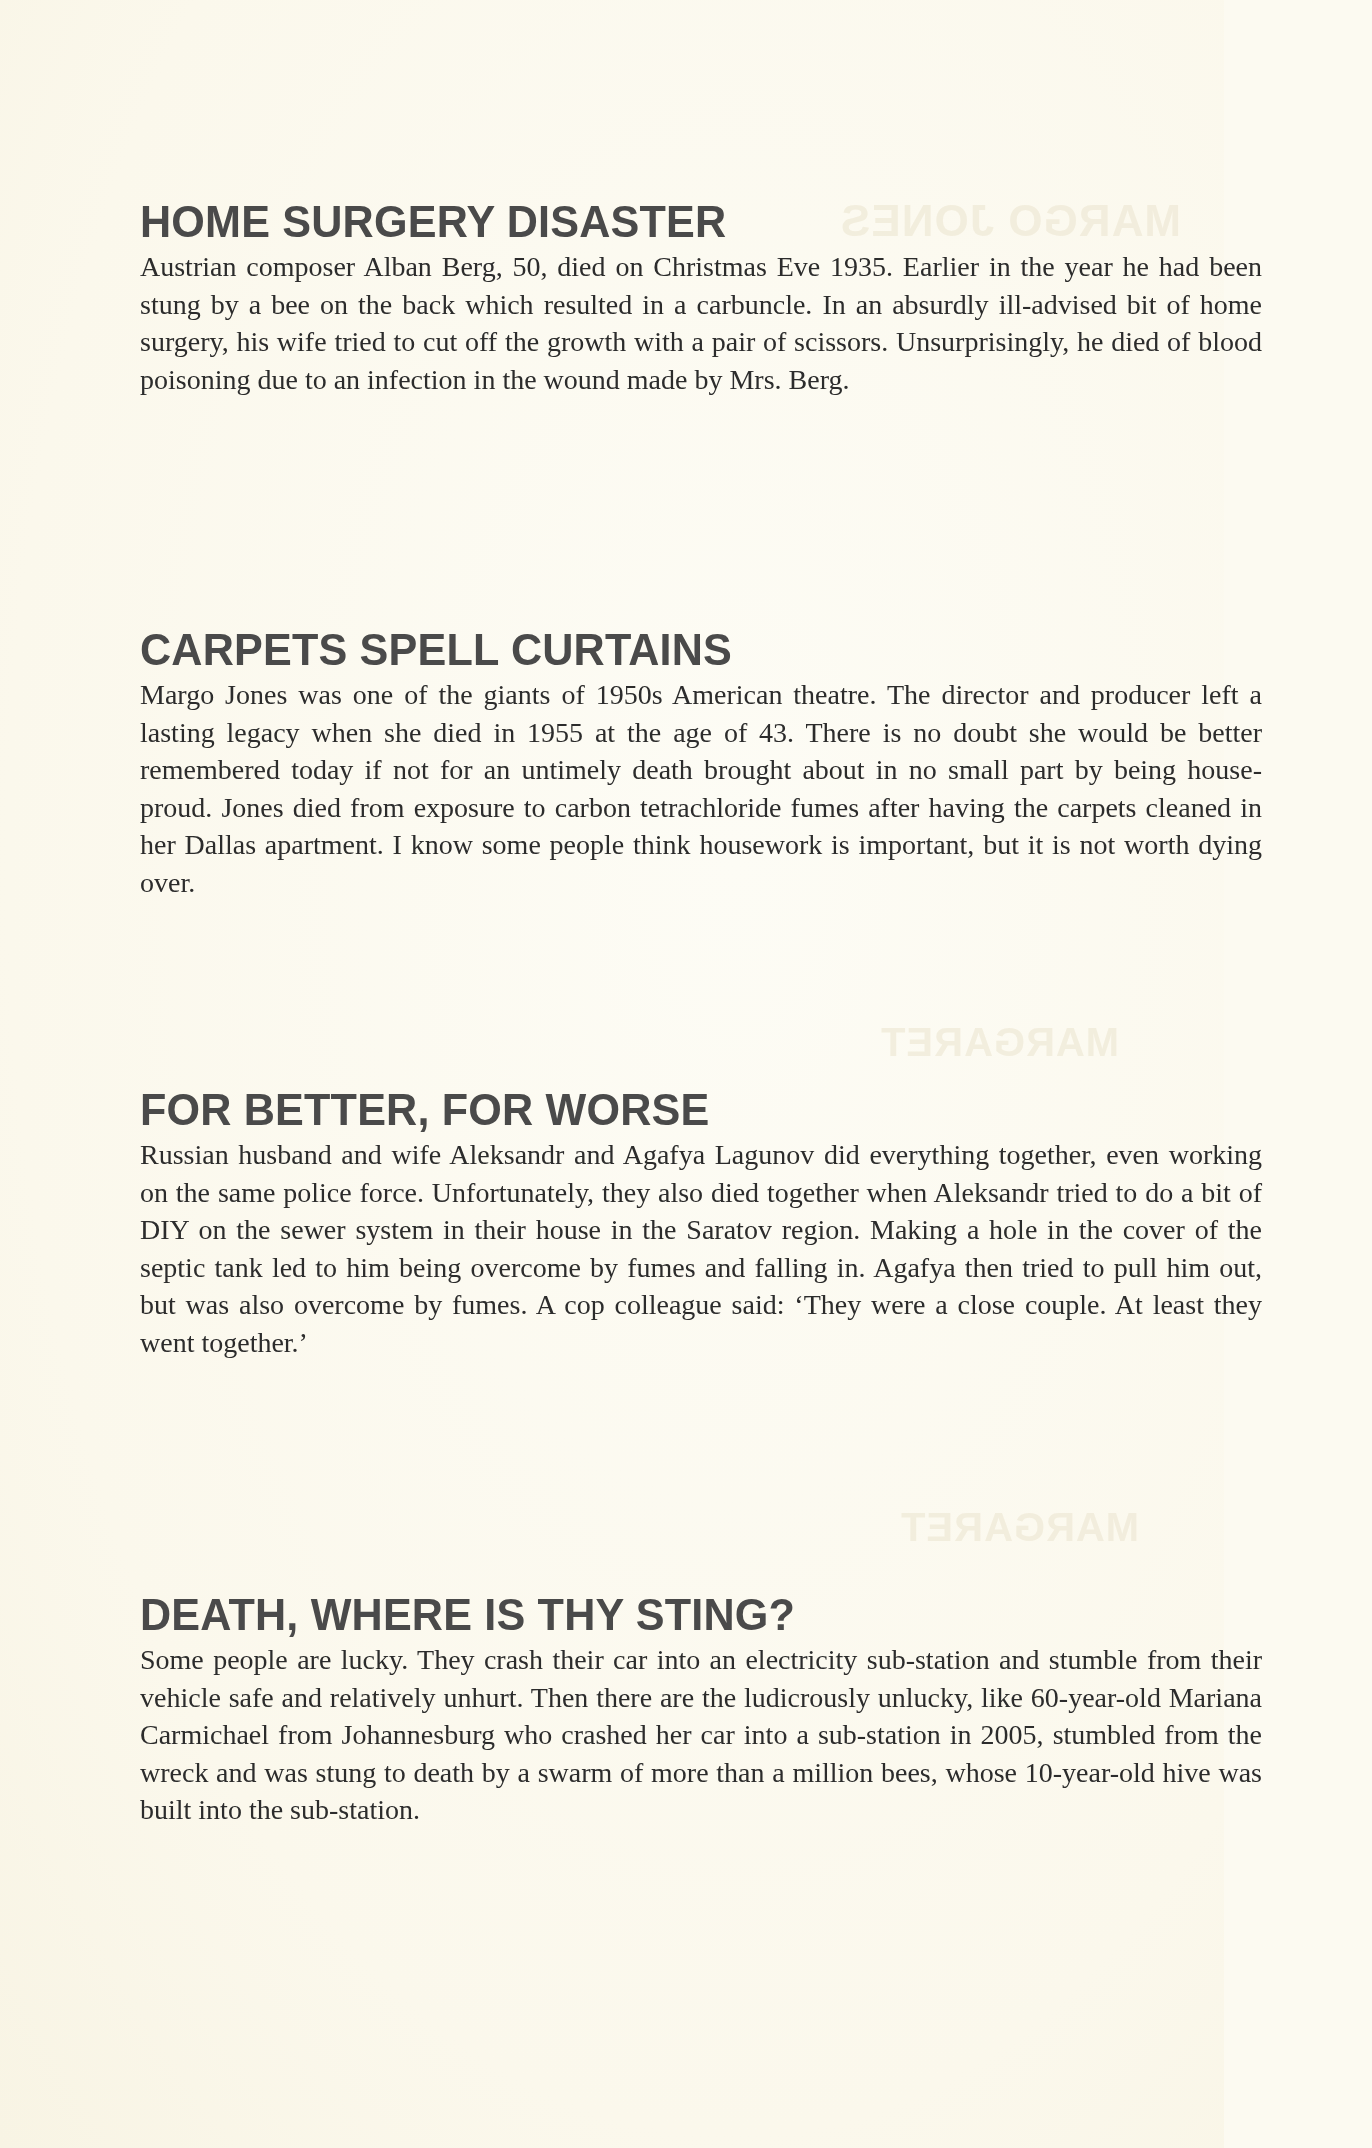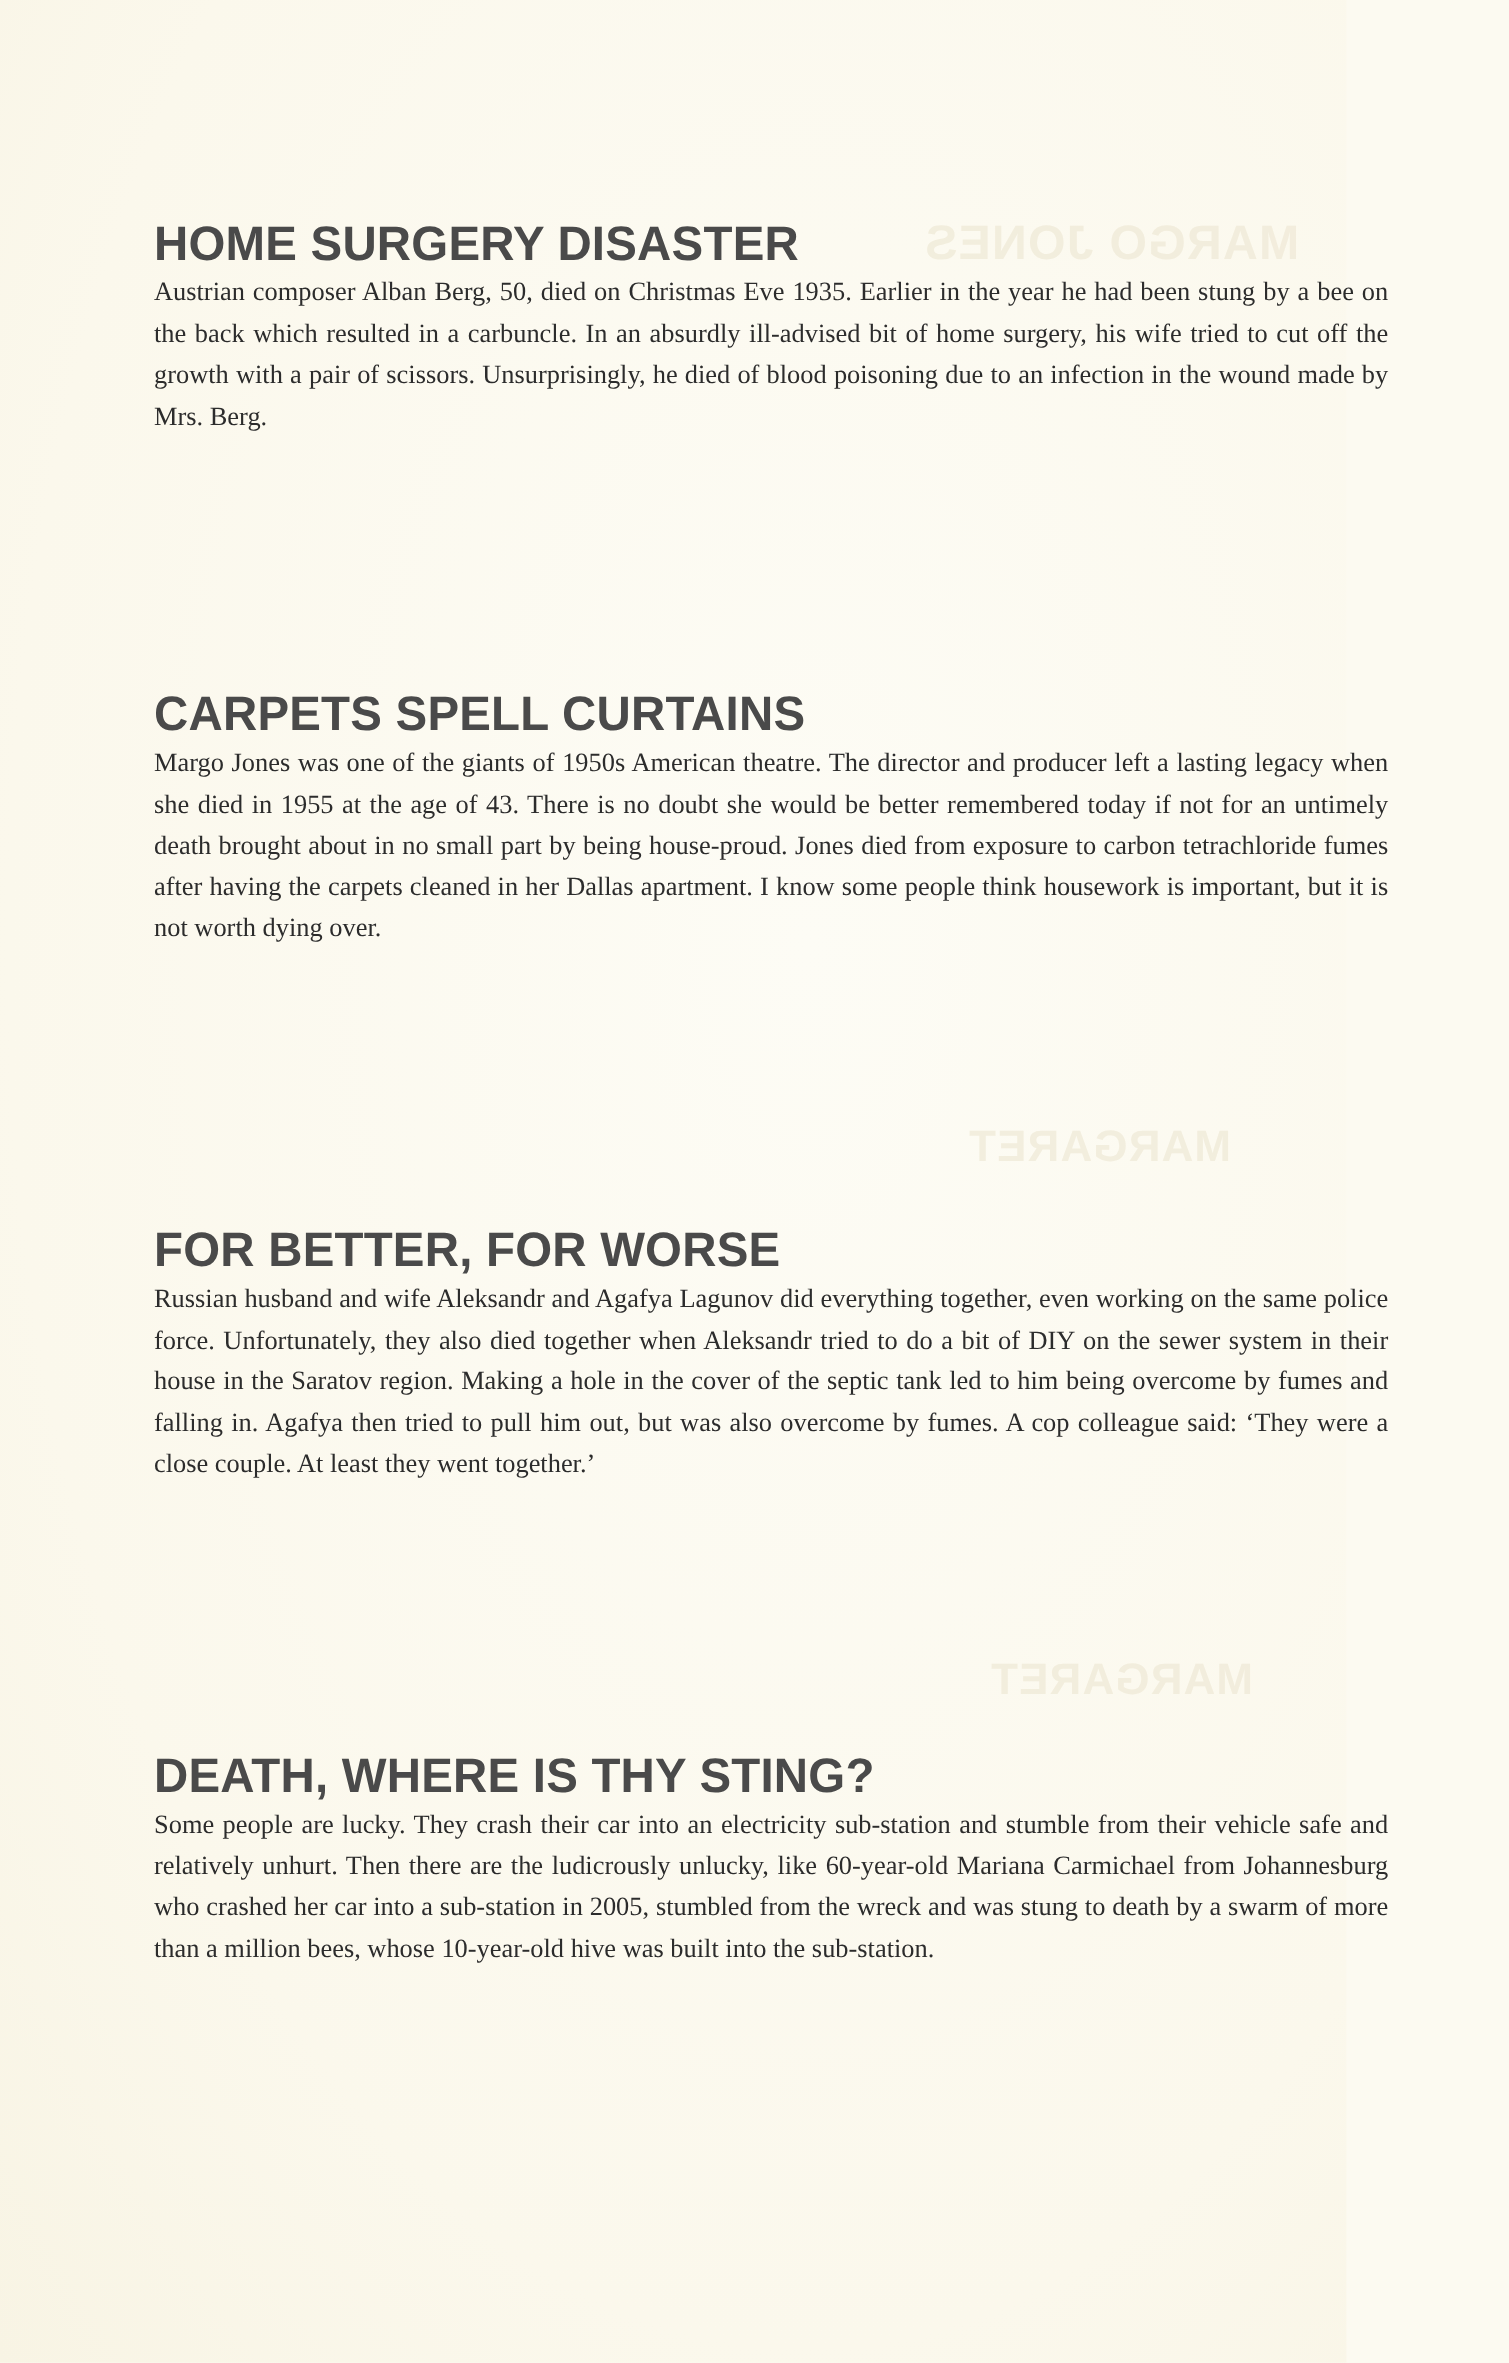--- a/index.html
+++ b/index.html
@@ -41,30 +41,30 @@
       font-size: 44px;
       line-height: 52px;
       color: #4a4a4a;
       letter-spacing: 0.2px;
       margin: 0;
       transform: scaleX(0.98);
       transform-origin: left;
     }
     .body-text {
       font-family: "Liberation Serif", serif;
-      font-size: 24px;
+      font-size: 28px;
       line-height: 37.6px;
       color: #2c2c2c;
       text-align: justify;
       margin: 0;
       word-spacing: 0px;
     }
     #s1 { top: 196px; }
     #s2 { top: 604px; margin-top: 20px; }
-    #s3 { top: 1111px; }
+    #s3 { top: 1084px; }
     #s4 { top: 1589px; }
   </style>
 </head>
 <body>
 
 <div class="page">
 
   <div class="bleed" style="left:840px; top:196px; font-size:44px;">MARGO JONES</div>
   <div class="bleed" style="left:880px; top:1020px; font-size:40px;">MARGARET</div>
   <div class="bleed" style="left:900px; top:1505px; font-size:40px;">MARGARET</div>

